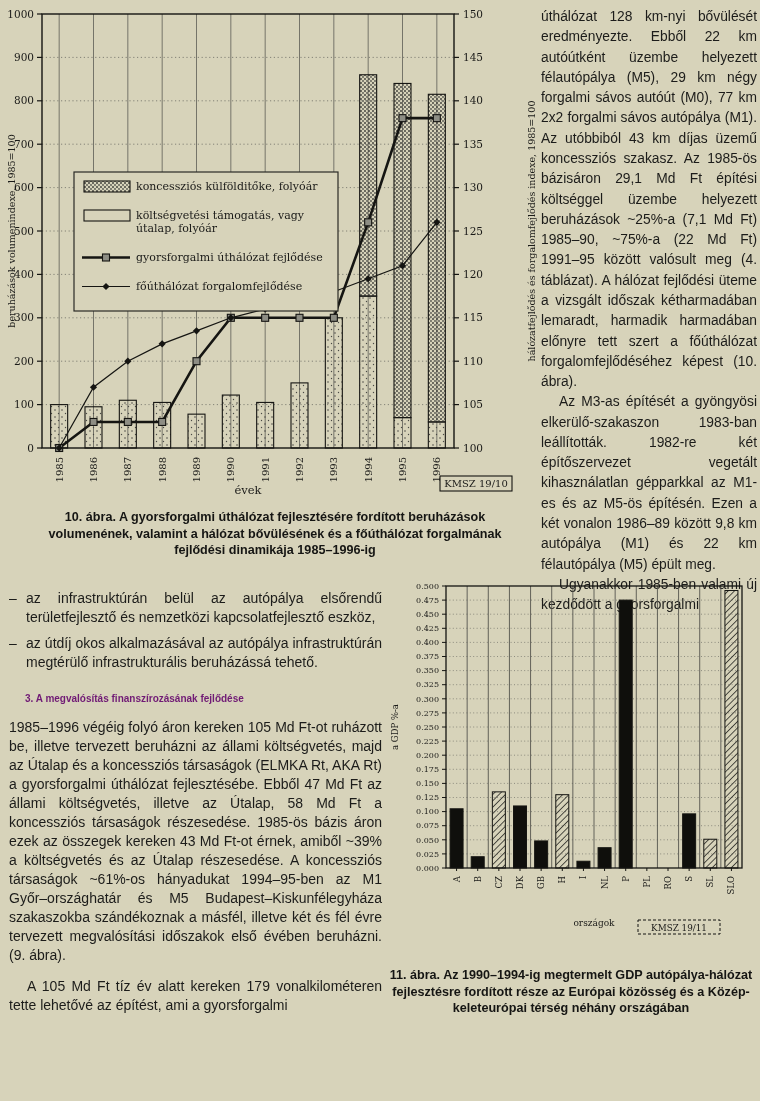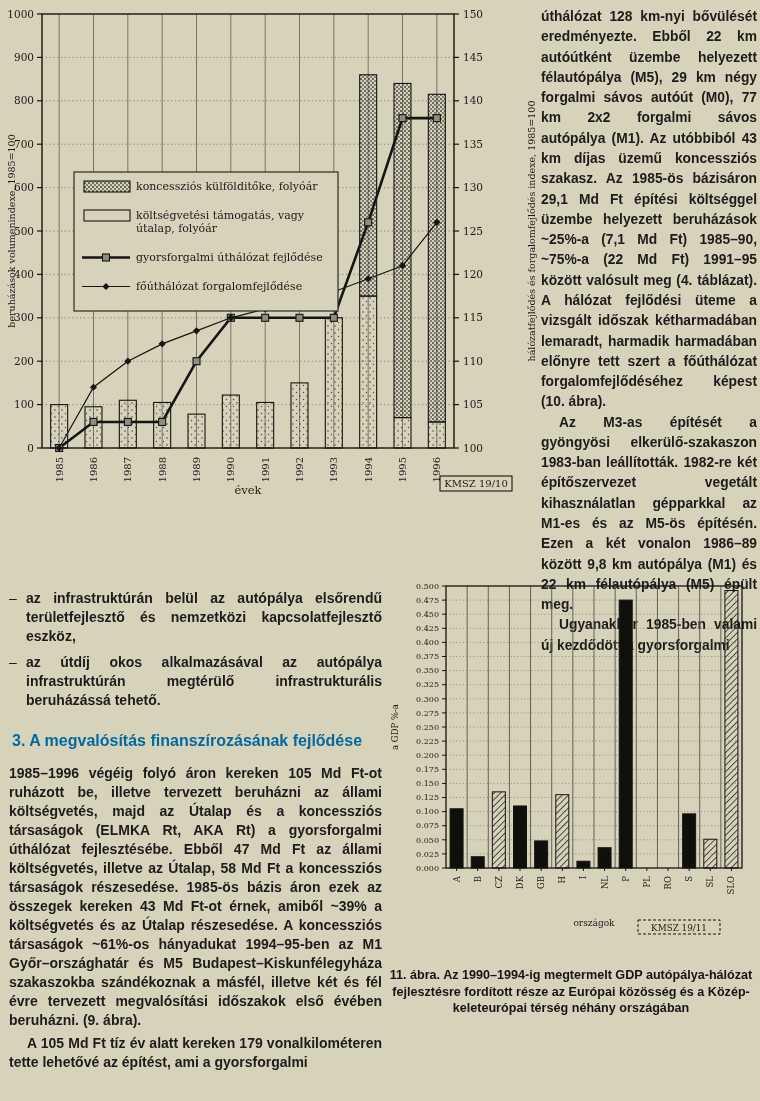--- a/index.html
+++ b/index.html
@@ -7,26 +7,26 @@
   .page{position:relative;width:760px;height:1101px;overflow:hidden;background:#d7d3ba;}
   .chart{position:absolute;}
   #chart10{left:4px;top:2px;width:537px;height:500px;}
   #chart11{left:386px;top:576px;width:372px;height:392px;}
   .caption{position:absolute;font-weight:bold;text-align:center;font-size:12.6px;line-height:1.32;color:#151513;}
   .cap10{left:28px;top:509px;width:494px;}
   .cap11{left:388px;top:967px;width:366px;text-align:center;}
   .leftcol{position:absolute;left:9px;top:589px;width:373px;font-size:14px;line-height:1.36;}
   .rightcol{position:absolute;left:541px;top:7px;width:216px;font-size:13.8px;line-height:1.47;}
   p{margin:0;}
-  .just{text-align:justify;font-weight:bold;}
+  .just{text-align:justify;}
   .indent{text-indent:18px;}
   .bullet{display:flex;margin-bottom:7px;}
   .bullet .dash{flex:0 0 17px;}
-  .leftcol h3{font-size:16px;margin:20px 0 12px 3px;color:#0369a1;}
-  .leftcol .para2{margin-top:4px;}
+  .leftcol h3{font-size:10px;margin:20px 0 12px 16px;color:#701a75;}
+  .leftcol .para2{margin-top:12px;}
   svg text{fill:#1a1a18;}
 </style>
 </head>
 <body>
 
 <div class="page">
 
   <div id="chart10" class="chart"><svg width="537" height="500" viewBox="0 0 537 500">
         <defs>
           <pattern id="dotsL" width="7" height="7" patternUnits="userSpaceOnUse">
@@ -169,20 +169,21 @@
         <text transform="translate(367.6666666666667,455) rotate(-90)" font-size="10" font-family="DejaVu Serif, Liberation Serif, serif" text-anchor="end">1994</text>
         <text transform="translate(402,455) rotate(-90)" font-size="10" font-family="DejaVu Serif, Liberation Serif, serif" text-anchor="end">1995</text>
         <text transform="translate(436.33333333333337,455) rotate(-90)" font-size="10" font-family="DejaVu Serif, Liberation Serif, serif" text-anchor="end">1996</text>
         <text x="244" y="492" font-size="11.5" font-family="DejaVu Serif, Liberation Serif, serif" text-anchor="middle">évek</text>
         <text transform="translate(11,229) rotate(-90)" font-size="9.5" font-family="DejaVu Serif, Liberation Serif, serif" text-anchor="middle">beruházások volumenindexe, 1985=100</text>
         <text transform="translate(531,229) rotate(-90)" font-size="9.5" font-family="DejaVu Serif, Liberation Serif, serif" text-anchor="middle">hálózatfejlődés és forgalomfejlődés indexe, 1985=100</text>
         <rect x="436" y="474" width="72" height="15" fill="none" stroke="#151512" stroke-width="1.1"></rect>
         <text x="472" y="485" font-size="10" font-family="DejaVu Serif, Liberation Serif, serif" text-anchor="middle">KMSZ 19/10</text>
       </svg></div>
 
+  <div class="caption cap10">10. ábra. A gyorsforgalmi úthálózat fejlesztésére fordított beruházások volumenének, valamint a hálózat bővülésének és a főúthálózat forgalmának fejlődési dinamikája 1985–1996-ig</div>
 
   <div class="leftcol">
     <div class="bullet">
       <span class="dash">–</span>
       <span class="just">az infrastruktúrán belül az autópálya elsőrendű területfejlesztő és nemzetközi kapcsolatfejlesztő eszköz,</span>
     </div>
     <div class="bullet">
       <span class="dash">–</span>
       <span class="just">az útdíj okos alkalmazásával az autópálya infrastruktúrán megtérülő infrastrukturális beruházássá tehető.</span>
     </div>

